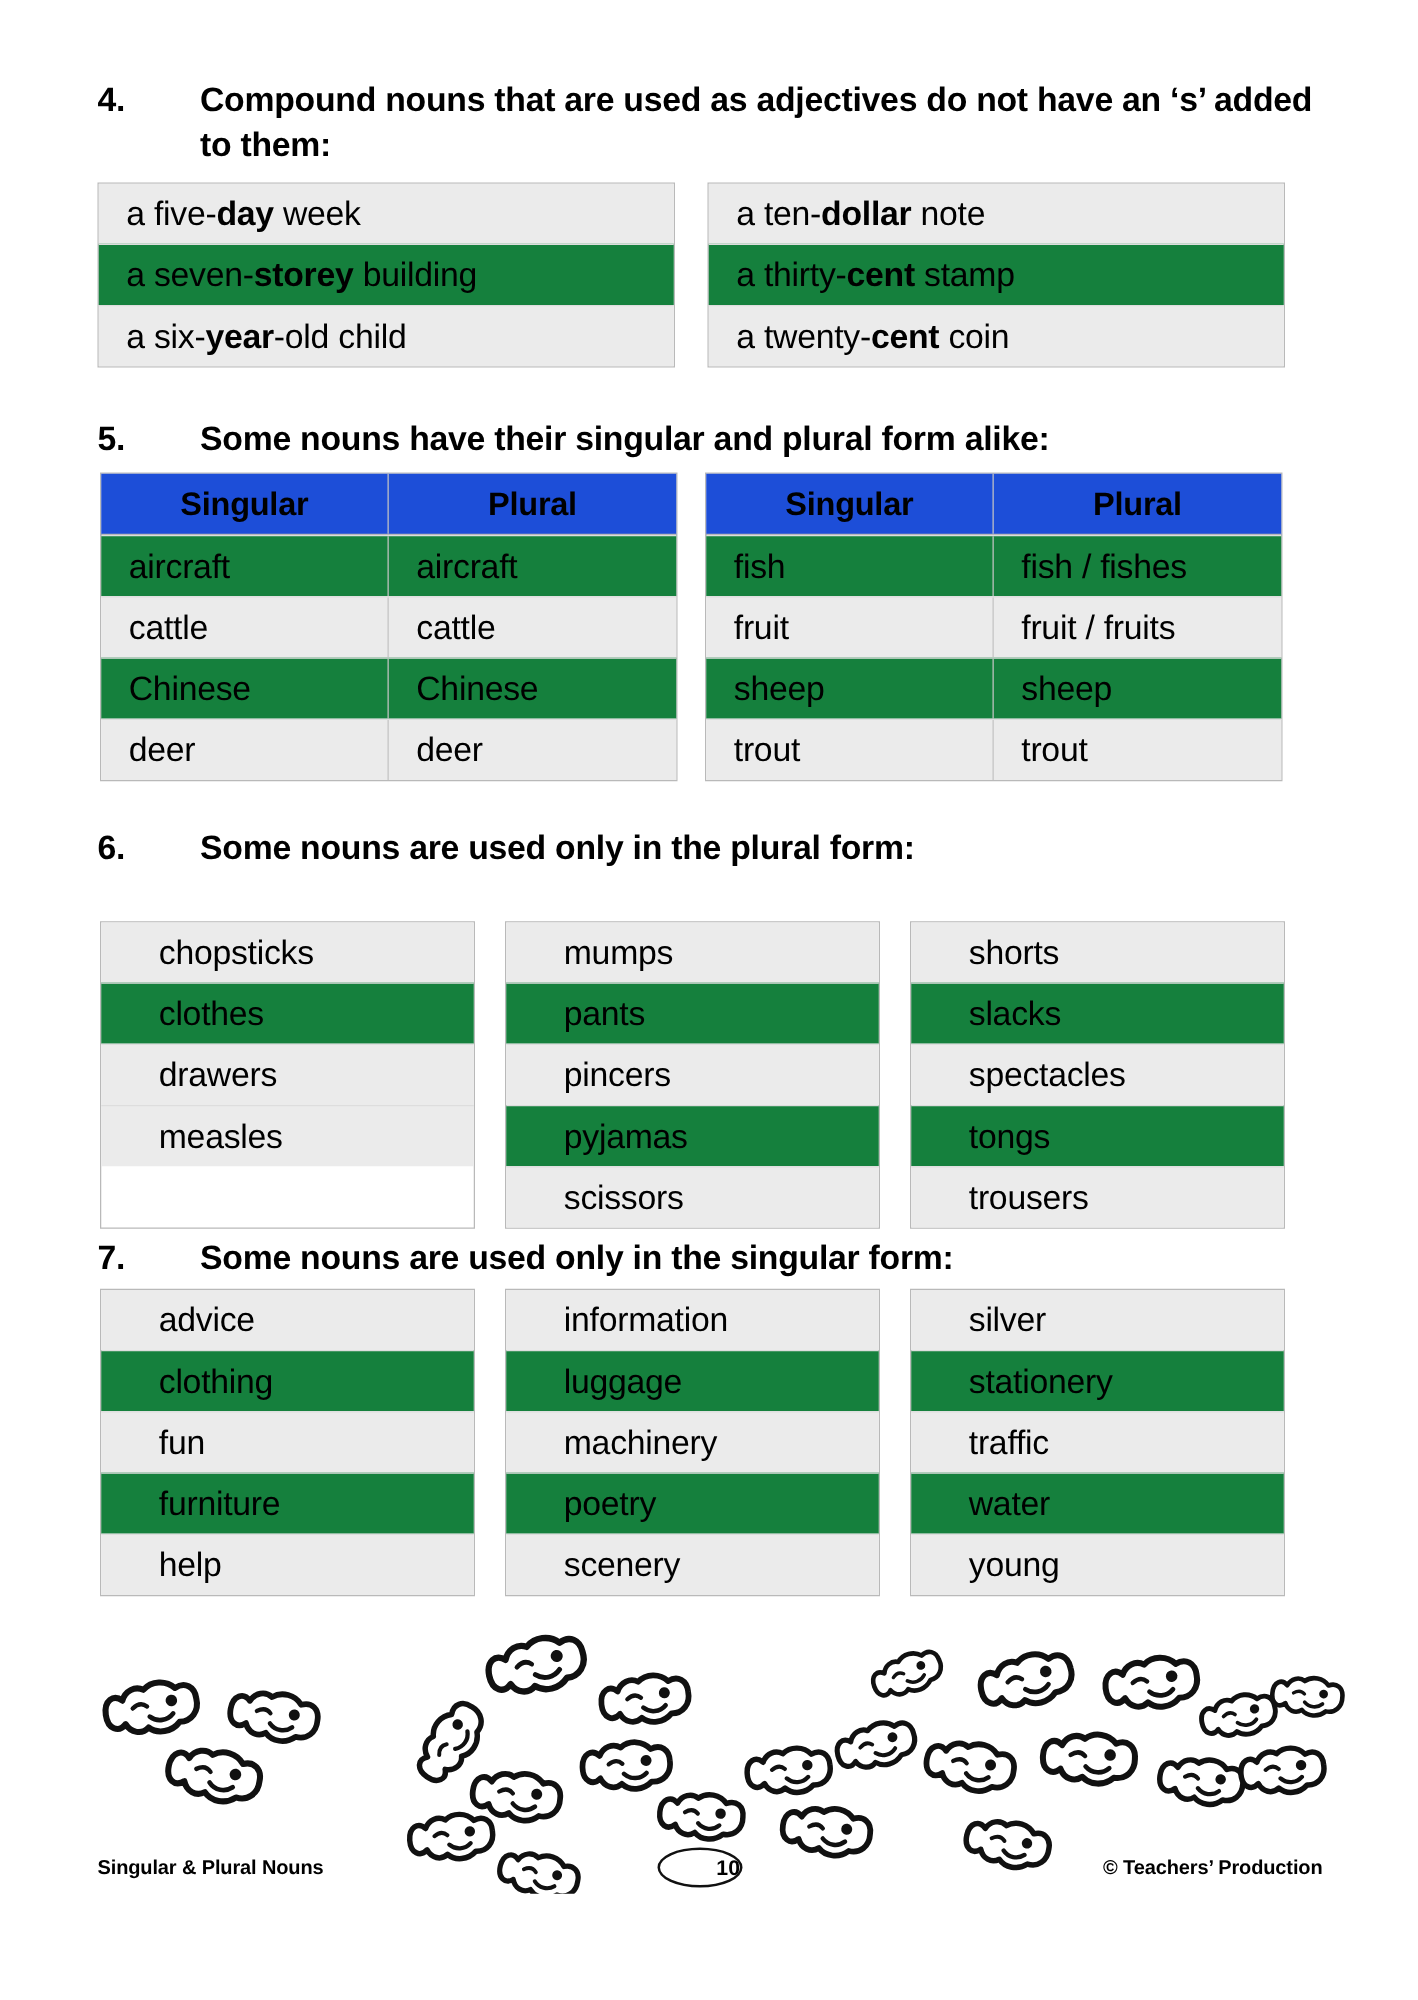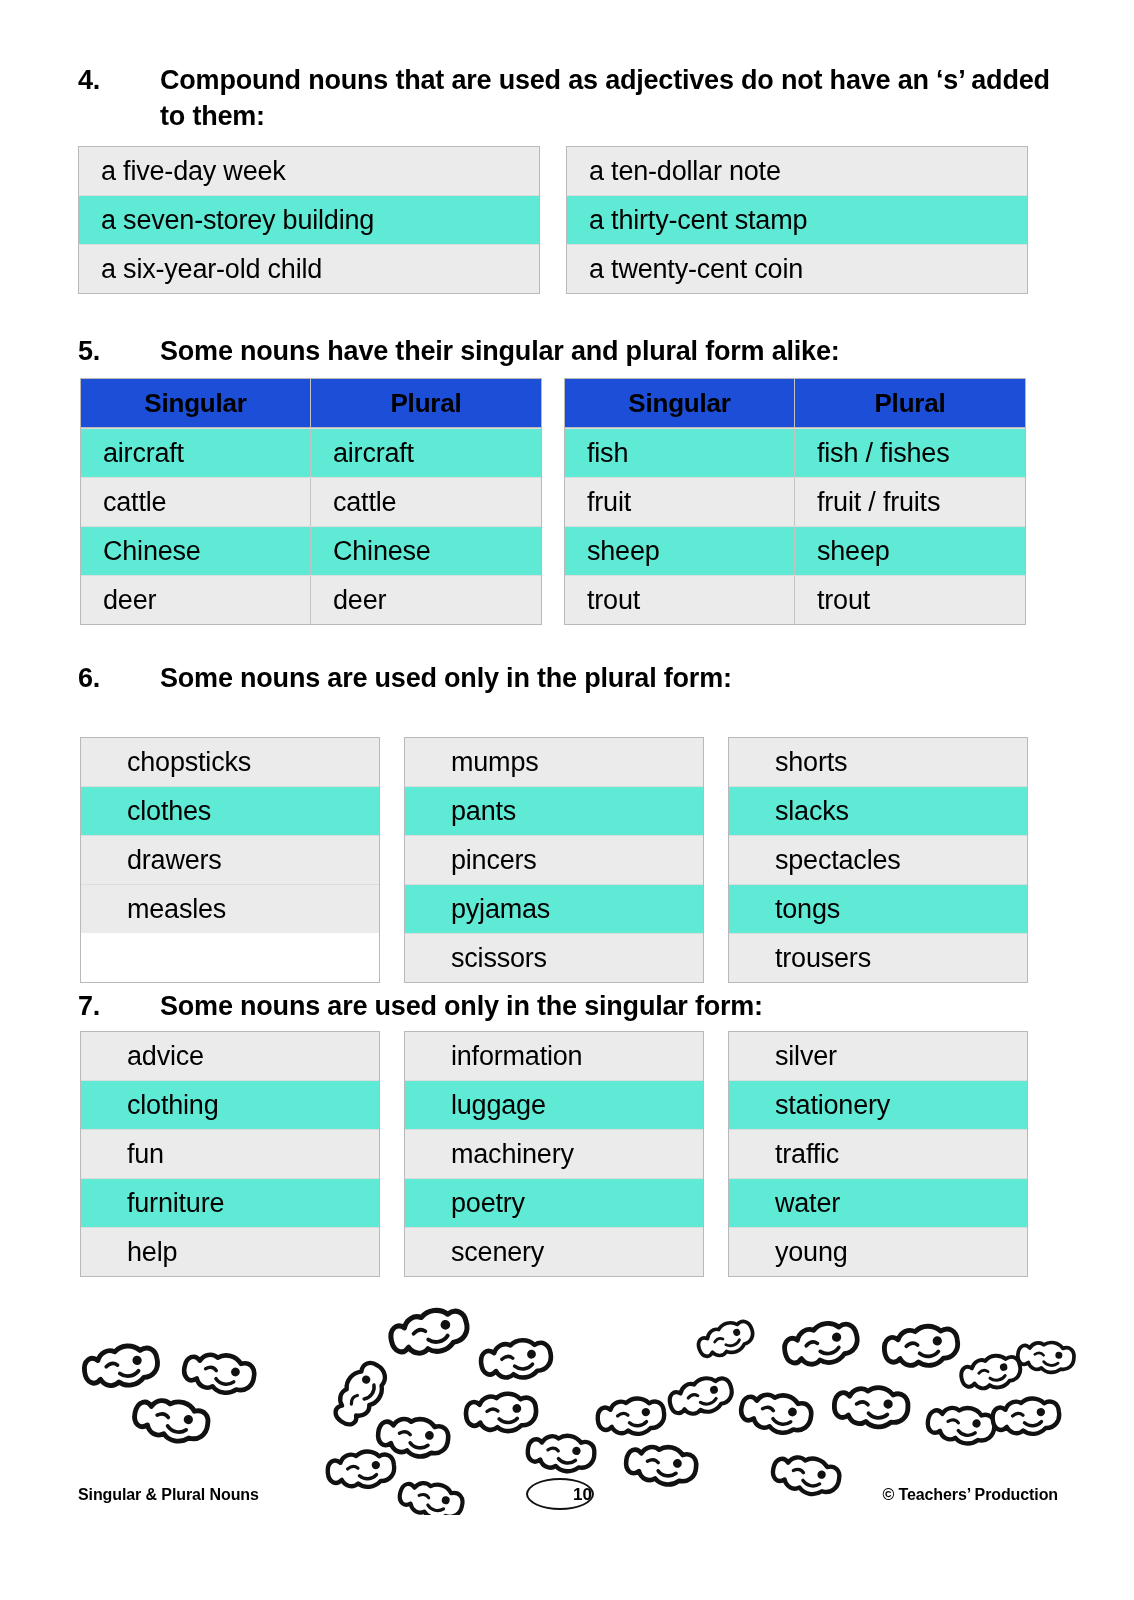--- a/index.html
+++ b/index.html
@@ -52,21 +52,21 @@
     border: 1px solid #b9b9b9;
     border-collapse: collapse;
     background: #ffffff;
     box-sizing: border-box;
   }
   .trow {
     display: flex;
     box-sizing: border-box;
   }
   .trow.shade { background: #ebebeb; }
-  .trow.plain { background: #5eead4; }
+  .trow.plain { background: #15803d; }
 
   .cell {
     font-size: 27px;
     line-height: 48px;
     height: 48px;
     padding-left: 22px;
     box-sizing: border-box;
     white-space: nowrap;
     overflow: hidden;
     letter-spacing: -0.2px;
@@ -75,21 +75,21 @@
   .trow + .trow { border-top: 1px solid #dddddd; }
 
   .hdr .cell {
     font-weight: bold;
     text-align: center;
     padding-left: 0;
     font-size: 26px;
   }
   .hdr { background: #1d4ed8; border-bottom: 1px solid #b9b9b9; }
 
-  b.em { font-weight: normal; }
+  b.em { font-weight: bold; }
 
   
   #sec4 { top: 62px; }
   #sec4-tables {
     position: absolute;
     top: 146px;
     left: 78px;
     width: 980px;
     display: flex;
     gap: 26px;

